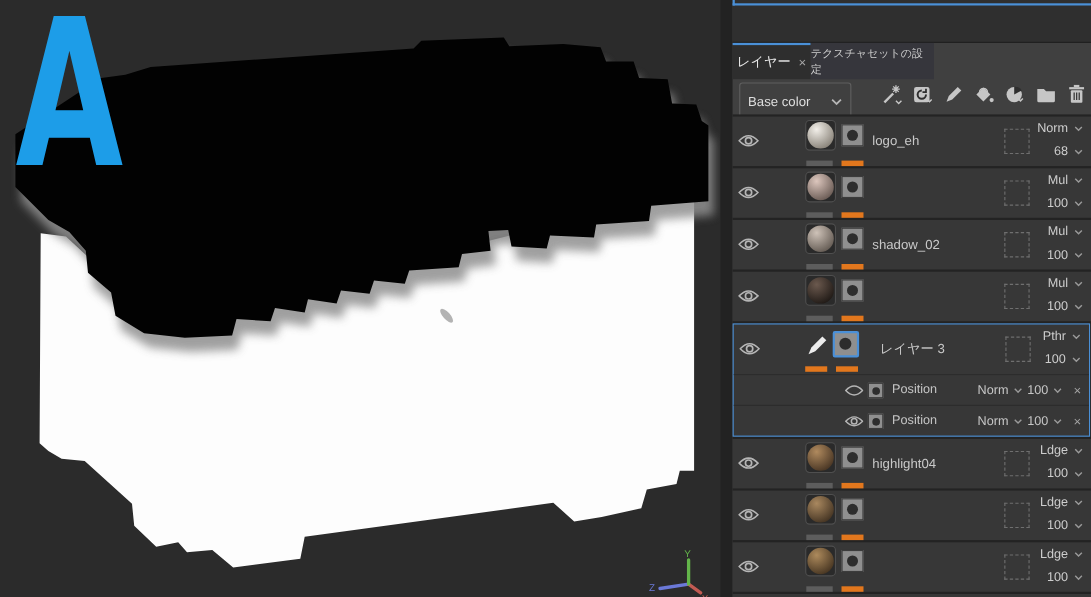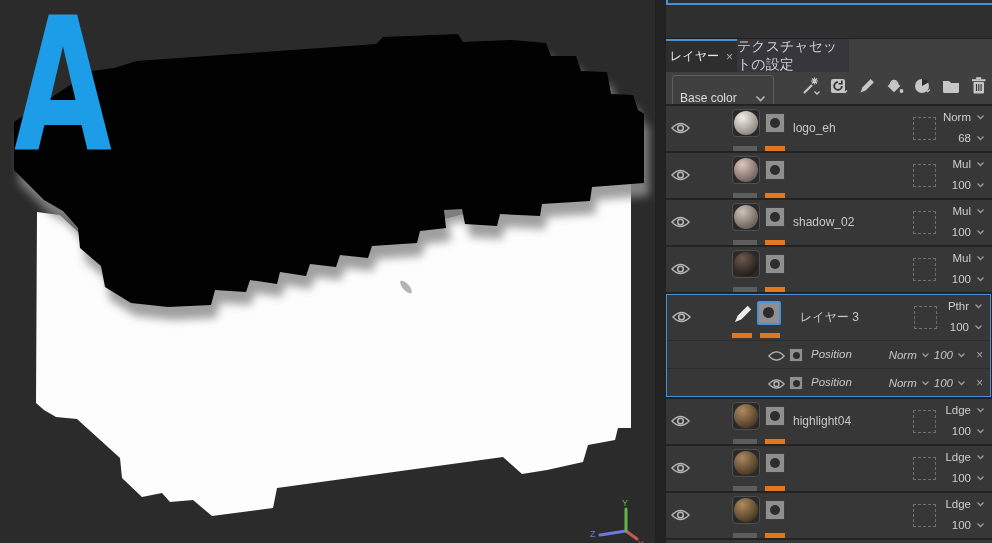--- a/index.html
+++ b/index.html
@@ -14,25 +14,25 @@
   
   .splitter{position:absolute;left:655px;top:0;width:11px;height:543px;background:#222;}
   
   .panel{position:absolute;left:666px;top:0;width:326px;height:543px;background:#404040;}
   .top-strip{position:absolute;left:0;top:0;width:326px;height:38px;background:#2f2f2f;border-bottom:1px solid #202020;}
   .top-strip .hline{position:absolute;left:0;top:3px;width:326px;height:2px;background:#4a90d8;}
   .top-strip .vstub{position:absolute;left:0;top:0;width:2px;height:5px;background:#4a90d8;}
   .tabbar{position:absolute;left:0;top:39px;width:326px;height:33px;}
   .tab{position:absolute;top:0;height:33px;display:flex;align-items:center;justify-content:center;gap:7px;font-size:12px;box-sizing:border-box;cursor:default;}
   .tab.active{left:0;width:71px;background:#2e2e2e;border-top:2px solid #4a90d8;color:#e8e8e8;}
-  .tab.inactive{left:71px;width:112px;background:#36363c;color:#cfcfcf;font-size:14px;}
+  .tab.inactive{left:71px;width:112px;background:#36363c;color:#cfcfcf;font-size:10px;}
   .tab .close{color:#a8a8a8;font-size:12px;}
   .toolbar{position:absolute;left:0;top:72px;width:326px;height:32px;}
   .channel-btn{position:absolute;left:6px;top:3px;width:86px;height:24px;border:1px solid #5f5f5f;border-radius:3px;
-    display:flex;align-items:center;justify-content:space-between;padding:10px 7px;color:#dedede;font-size:12px;box-sizing:content-box;}
+    display:flex;align-items:center;justify-content:space-between;padding:4px 7px;color:#dedede;font-size:12px;box-sizing:content-box;}
   .tool-icons{position:absolute;right:3px;top:4px;display:flex;gap:8px;align-items:center;}
   .tool-icons .ticon{width:20px;height:20px;display:inline-block;}
   
   .layers{position:absolute;left:0;top:104px;width:326px;bottom:0;background:#232323;padding-top:2px;box-sizing:border-box;}
   .layer-row{position:relative;height:45px;background:#373737;margin-bottom:2px;}
   .eye{position:absolute;left:5px;top:15px;width:19px;height:14px;}
   .thumb-wrap{position:absolute;left:66px;top:3px;width:26px;height:26px;border:1px solid #4f4f4f;border-radius:4px;background:#2a2a2a;}
   .sphere{position:absolute;left:1px;top:1px;width:24px;height:24px;border-radius:50%;}
   .mask{position:absolute;left:99px;top:7px;width:18px;height:18px;background:#8f8f8f;border:1px solid #3c3c3c;}
   .mask .mask-dot{position:absolute;left:4px;top:4px;width:10px;height:10px;border-radius:50%;background:#2d2d2d;}
@@ -46,21 +46,21 @@
   
   .layer-block{position:relative;height:101px;background:#373737;border:1px solid #4a90d8;margin-bottom:2px;margin-right:1px;box-sizing:content-box;}
   .sel-main{position:relative;height:45px;}
   .sel-main .lname{line-height:45px;left:133px;}
   .brush-slot{position:absolute;left:64px;top:7px;width:24px;height:24px;}
   .mask-sel{position:absolute;left:90px;top:6px;width:20px;height:20px;border:2px solid #4a90d8;border-radius:2px;background:#8f8f8f;}
   .mask-sel .mask-dot{position:absolute;left:4px;top:4px;width:11px;height:11px;border-radius:50%;background:#2d2d2d;}
   .sel-main .orange-bar{top:38px;}
   .ob1{left:65px !important;}
   .ob2{left:93px !important;}
-  .fx-row{position:relative;height:27px;border-top:1px solid #2c2c2c;font-style:italic;}
+  .fx-row{position:relative;height:27px;border-top:1px solid #2c2c2c;}
   .fx-row .eye{left:101px;top:7px;width:17px;height:12px;}
   .mini-mask{position:absolute;left:122px;top:7px;width:12px;height:12px;background:#8f8f8f;border:1px solid #3c3c3c;}
   .mini-mask .mask-dot{position:absolute;left:3px;top:3px;width:7px;height:7px;border-radius:50%;background:#2d2d2d;}
   .fx-name{position:absolute;left:144px;line-height:27px;font-size:11.5px;color:#c6c6c6;}
   .fx-right{position:absolute;right:7px;top:0;height:27px;display:flex;align-items:center;gap:4px;font-size:11.5px;color:#c6c6c6;}
   .fx-right .fx-x{color:#a5a5a5;margin-left:6px;font-size:12px;}
   .partial-row{height:3px;background:#373737;}
   .chev{display:inline-block;line-height:0;}
 </style>
 </head>

